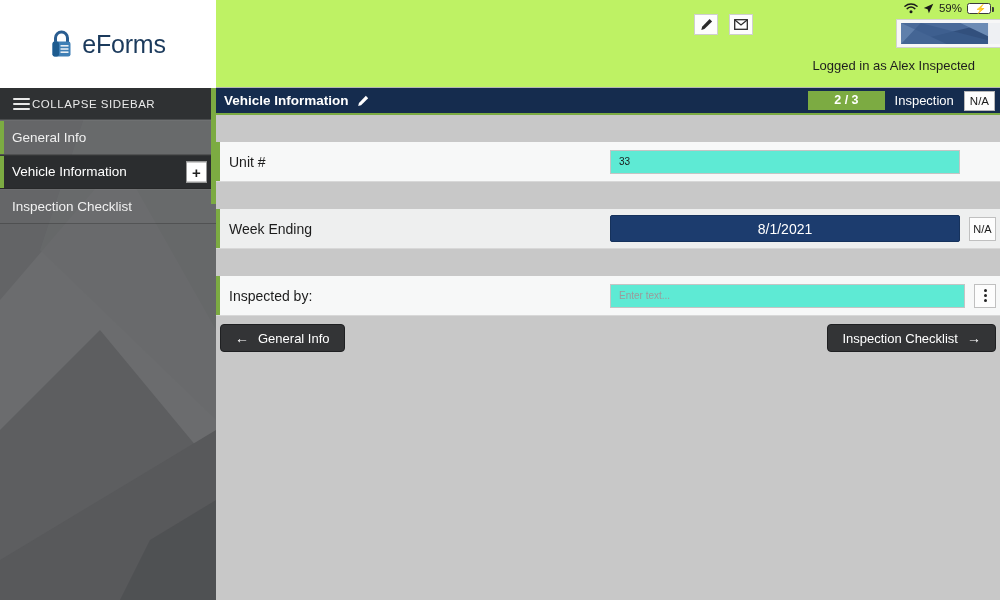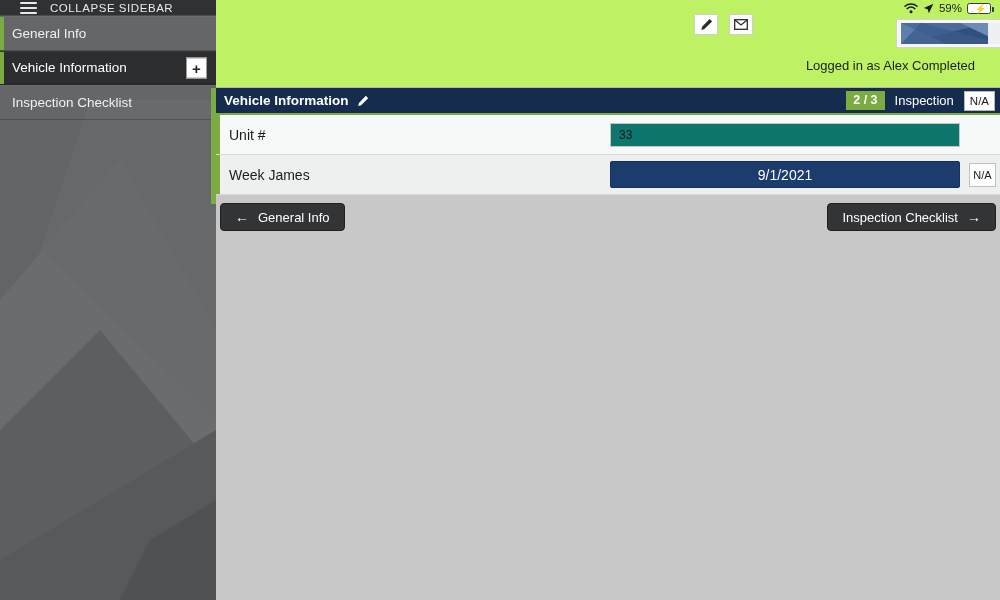--- a/index.html
+++ b/index.html
@@ -34,23 +34,23 @@
     display: flex; align-items: center; justify-content: center;
     gap: 9px;
   }
   .lock-icon { width: 23px; height: 28px; display:block; }
   .sb-logo-text {
     font-size: 25px; color: #1b3a5c; font-weight: 400;
     letter-spacing: -0.2px;
   }
   .sb-collapse {
     position: relative; z-index: 2;
-    height: 16px; background: #2f3133;
-    display: flex; align-items: center; gap: 13px;
-    padding-left: 20px;
+    height: 32px; background: #2f3133;
+    display: flex; align-items: center; gap: 2px;
+    padding-left: 13px;
     border-bottom: 1px solid #4a4c4e;
   }
   .burger { width: 17px; height: 12px; display:flex; flex-direction:column; justify-content:space-between; }
   .burger span { display:block; height:2px; background:#e9e9e9; border-radius:1px; }
   .sb-collapse-label {
     color: #e9e9e9; font-size: 11.5px; letter-spacing: 0.55px;
   }
   .sb-nav { position: relative; z-index: 2; }
   .sb-item {
     position: relative;
@@ -163,53 +163,54 @@
     display: flex; align-items: center;
     padding: 0 5px 0 8px;
     position: relative;
     border-bottom: 2px solid #7cab42;
   }
   .sec-title { color: #fff; font-size: 13.5px; font-weight: bold; }
   .sec-pencil { margin-left: 8px; display:flex; }
   .sec-right { margin-left: auto; display: flex; align-items: center; gap: 10px; }
   .badge-count {
     background: #7cab42; color: #fff; font-size: 12.5px; font-weight: bold;
-    padding: 2px 7px; line-height: 15px;
+    padding: 2px 26px; line-height: 15px;
   }
   .completed-lbl { color: #fff; font-size: 13px; }
   .na-btn {
     background: #fdfdfd; border: 1px solid #b8b8b8;
     font-size: 11.5px; color: #1b1b1b;
     padding: 2px 5px; line-height: 14px;
   }
 
   
   .rows { flex: 0 0 auto; }
   .frow {
     position: relative;
     height: 40px;
     display: flex; align-items: center;
     padding-left: 13px; padding-right: 20px;
     border-bottom: 1px solid #d8d8d8;
+    margin-top: 27px;
   }
   .frow.odd  { background: #f7f8f8; }
   .frow.even { background: #eeefef; }
   .frow .mark {
     position: absolute; left: 0; top: 0; bottom: 0; width: 4px; background: #7cab42;
   }
   .frow .flabel { font-size: 14px; color: #1c1c1c; }
   .ctrl-wrap {
     position: absolute; left: 394px; right: 4px;
     display: flex; align-items: center; gap: 9px;
   }
   .text-input {
     flex: 1 1 auto; height: 24px;
-    background: #0f766e; border: 1px solid #c4c4c4;
+    background: #5eead4; border: 1px solid #c4c4c4;
     font-family: "Liberation Sans", sans-serif;
-    font-size: 12px; color: #1a1a1a; padding: 0 8px;
+    font-size: 10px; color: #1a1a1a; padding: 0 8px;
     outline: none;
   }
   .text-input::placeholder { color: #9b9b9b; }
   .date-btn {
     flex: 1 1 auto; height: 27px;
     background: #1c3c6e; border: 1px solid #16325c; border-radius: 2px;
     color: #fff; font-size: 14px;
     display: flex; align-items: center; justify-content: center;
     font-family: "Liberation Sans", sans-serif;
   }
@@ -252,20 +253,31 @@
     <svg class="sb-texture" viewBox="0 0 216 600" preserveAspectRatio="none">
       <rect width="216" height="600" fill="#636466"></rect>
       <polygon points="0,300 120,160 216,330 216,600 0,600" fill="#6b6c6e"></polygon>
       <polygon points="0,430 100,330 216,470 216,600 0,600" fill="#5d5e60"></polygon>
       <polygon points="90,100 216,100 216,420 40,250" fill="#696a6c" opacity="0.65"></polygon>
       <polygon points="0,560 216,430 216,600 0,600" fill="#58595b"></polygon>
       <polygon points="150,540 216,500 216,600 120,600" fill="#4e4f51" opacity="0.8"></polygon>
     </svg>
     <div class="sb-accent"></div>
 
+    <div class="sb-logo">
+      <svg class="lock-icon" viewBox="0 0 23 28">
+        <path d="M5.5 12 V8 a6 6 0 0 1 12 0 v4" fill="none" stroke="#2a5d90" stroke-width="3"></path>
+        <rect x="2.5" y="11.5" width="18" height="15" rx="2.2" fill="#3f7fb5"></rect>
+        <rect x="2.5" y="11.5" width="6.5" height="15" rx="2.2" fill="#1d5b8f"></rect>
+        <rect x="10.5" y="15" width="8" height="1.6" fill="#e8eef4"></rect>
+        <rect x="10.5" y="18.2" width="8" height="1.6" fill="#e8eef4"></rect>
+        <rect x="10.5" y="21.4" width="8" height="1.6" fill="#e8eef4"></rect>
+      </svg>
+      <span class="sb-logo-text">eForms</span>
+    </div>
 
     <div class="sb-collapse">
       <span class="burger">
         <span></span>
           <span></span>
           <span></span>
       </span>
       <span class="sb-collapse-label">COLLAPSE SIDEBAR</span>
     </div>
 
@@ -327,21 +339,21 @@
           <rect x="0" y="0" width="88" height="22" fill="#eef0f3"></rect>
           <polygon points="0,0 88,0 88,22 0,22" fill="#4a6a99"></polygon>
           <polygon points="0,22 88,0 88,22" fill="#32507d"></polygon>
           <polygon points="0,0 46,22 0,22" fill="#5f7fab"></polygon>
           <polygon points="60,0 88,14 88,0" fill="#6d8cb5"></polygon>
           <polygon points="20,0 88,18 88,22 0,22" fill="#3b5c8c" opacity="0.75"></polygon>
           <rect x="88" y="0" width="172" height="22" fill="#eef0f3"></rect>
         </svg>
       </div>
 
-      <div class="logged-in">Logged in as Alex Completed</div>
+      <div class="logged-in">Logged in as Alex Inspected</div>
     </div>
 
     <div class="sec-head">
       <span class="sec-title">Vehicle Information</span>
       <span class="sec-pencil">
         <svg width="12" height="12" viewBox="0 0 13 13">
           <path d="M9.6 0.9 L12.1 3.4 L4.4 11.1 L1.3 12 L2.1 8.7 Z" fill="#ffffff"></path>
         </svg>
       </span>
       <span class="sec-right">
@@ -357,27 +369,39 @@
         <span class="mark"></span>
         <span class="flabel">Unit #</span>
         <span class="ctrl-wrap">
           <input class="text-input" type="text" value="33" style="">
           <span class="spacer-cell"></span>
         </span>
       </div>
 
       <div class="frow even">
         <span class="mark"></span>
-        <span class="flabel">Week James</span>
+        <span class="flabel">Week Ending</span>
         <span class="ctrl-wrap">
-          <span class="date-btn">9/1/2021</span>
+          <span class="date-btn">8/1/2021</span>
           <span class="na-side">N/A</span>
         </span>
       </div>
 
+      <div class="frow odd">
+        <span class="mark"></span>
+        <span class="flabel">Inspected by:</span>
+        <span class="ctrl-wrap">
+          <input class="text-input" type="text" placeholder="Enter text..." style="">
+          <span class="kebab">
+            <i></i>
+              <i></i>
+              <i></i>
+          </span>
+        </span>
+      </div>
 
     </div>
 
     <div class="navrow">
       <div class="nav-btn nav-prev">
         <span class="arrow">←</span>
         <span>General Info</span>
       </div>
       <div class="nav-btn nav-next">
         <span>Inspection Checklist</span>

